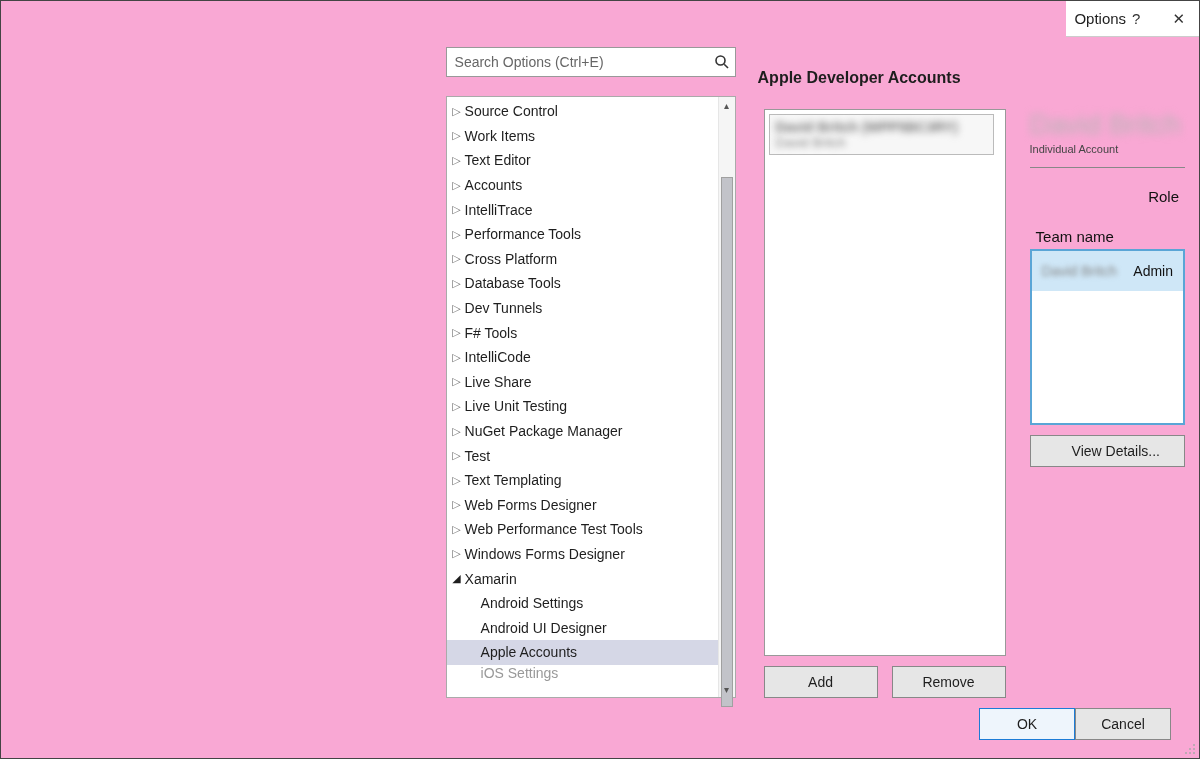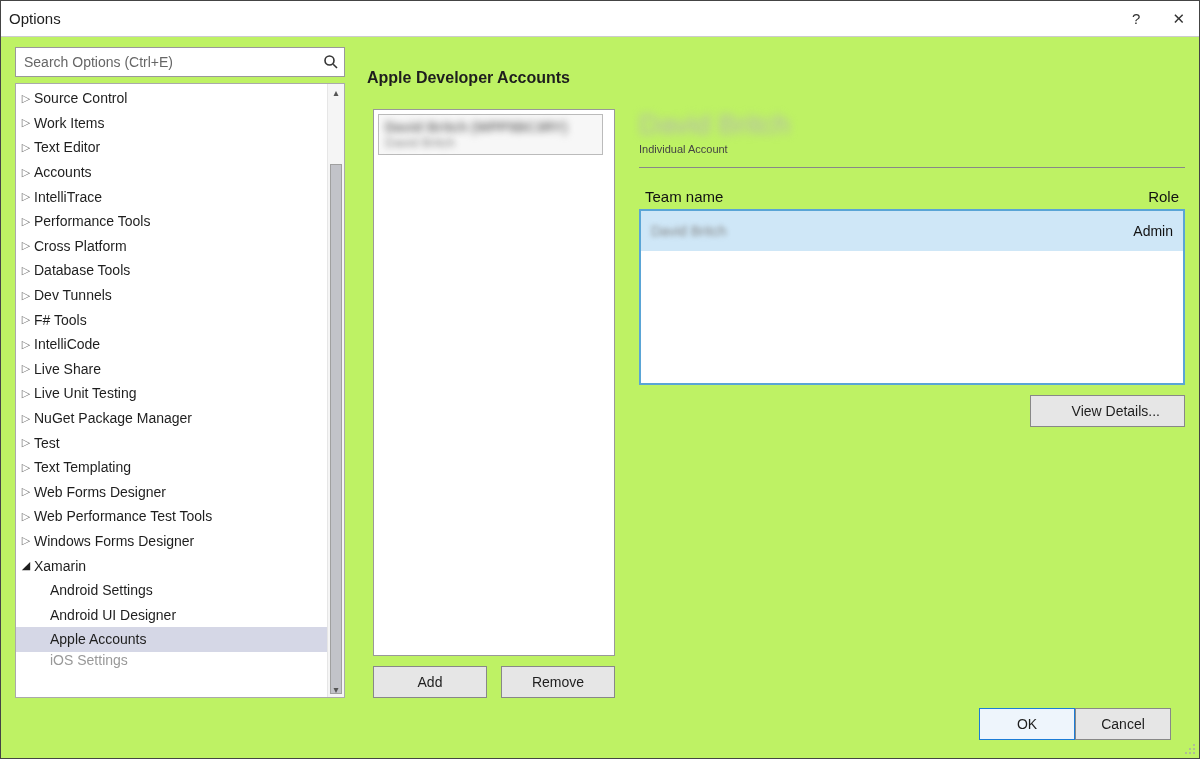--- a/index.html
+++ b/index.html
@@ -1,35 +1,35 @@
 <!DOCTYPE html>
 <html><head>
 <meta charset="utf-8">
 <style>
   * { box-sizing: border-box; }
   html, body { margin: 0; padding: 0; font-family: "Segoe UI", Tahoma, sans-serif; font-size: 14px; color: #1e1e1e; }
   .window {
-    width: 1200px; height: 759px; border: 1px solid #444; background: #bef264;
-    display: flex; flex-direction: column;
+    width: 1200px; height: 759px; border: 1px solid #444; background: #f9a8d4;
+    display: flex; flex-direction: column; align-items: flex-end;
   }
   
   .titlebar {
     height: 36px; background: #fff; border-bottom: 1px solid #ccc;
     display: flex; align-items: center; padding: 0 8px; justify-content: space-between;
   }
   .titlebar .title { font-size: 15px; }
   .titlebar .win-buttons { display: flex; gap: 20px; color: #333; font-size: 15px; }
   .titlebar .win-buttons span { cursor: pointer; padding: 0 6px; }
 
   .body-area {
     flex: 1; display: flex; flex-direction: column; padding: 10px 14px 8px 14px; gap: 0;
   }
   .main-row { flex: 1; display: flex; gap: 20px; min-height: 0; }
   .sidebar {
-    width: 330px; display: flex; flex-direction: column; gap: 6px;
+    width: 290px; display: flex; flex-direction: column; gap: 19px;
   }
   .search-wrap {
     position: relative; height: 30px;
   }
   .search-input {
     width: 100%; height: 100%; border: 1px solid #999; padding: 2px 28px 2px 8px;
     font-size: 14px; background: #fff; outline: none;
   }
   .search-input::placeholder { color: #666; }
   .search-icon {
@@ -82,21 +82,21 @@
   .detail-col { flex:1; display:flex; flex-direction:column; min-width:0; }
   .big-name { font-size:28px; color:#b5b5b5; filter: blur(4px); font-weight:400; margin-bottom:2px; }
   .account-type { font-size:11px; color:#444; margin-bottom:12px; }
   .divider { border-top:1px solid #888; margin-bottom: 14px; }
   .kv-row { display:flex; gap: 12px; margin-bottom:12px; font-size:15px; align-items:center; }
   .kv-label { min-width:74px; color:#111; }
   .kv-value { flex:1; color:#888; filter: blur(3px); height:18px; }
   .kv-value.short { max-width:180px; }
 
   .team-header { display:flex; font-size:15px; color:#111; margin-top:6px; padding: 0 6px 4px 6px; }
-  .team-header .col-name { flex:1; }
+  .team-header .col-name { flex:1;margin-top:40px; }
   .team-table {
     border: 2px solid #5aa5d6; background:#fff; height: 176px; overflow:auto; position: relative;
   }
   .team-row {
     display:flex; align-items:center; height:40px; background:#cfe7f7; padding:0 10px; font-size:14px;
   }
   .team-row .tn { flex:1; color:#888; filter:blur(2.5px); }
   .team-row .role { color:#111; }
   .view-details-row { display:flex; justify-content:flex-end; margin-top:10px; }
   .view-details-row .btn { min-width:140px;padding-left:41px; }

